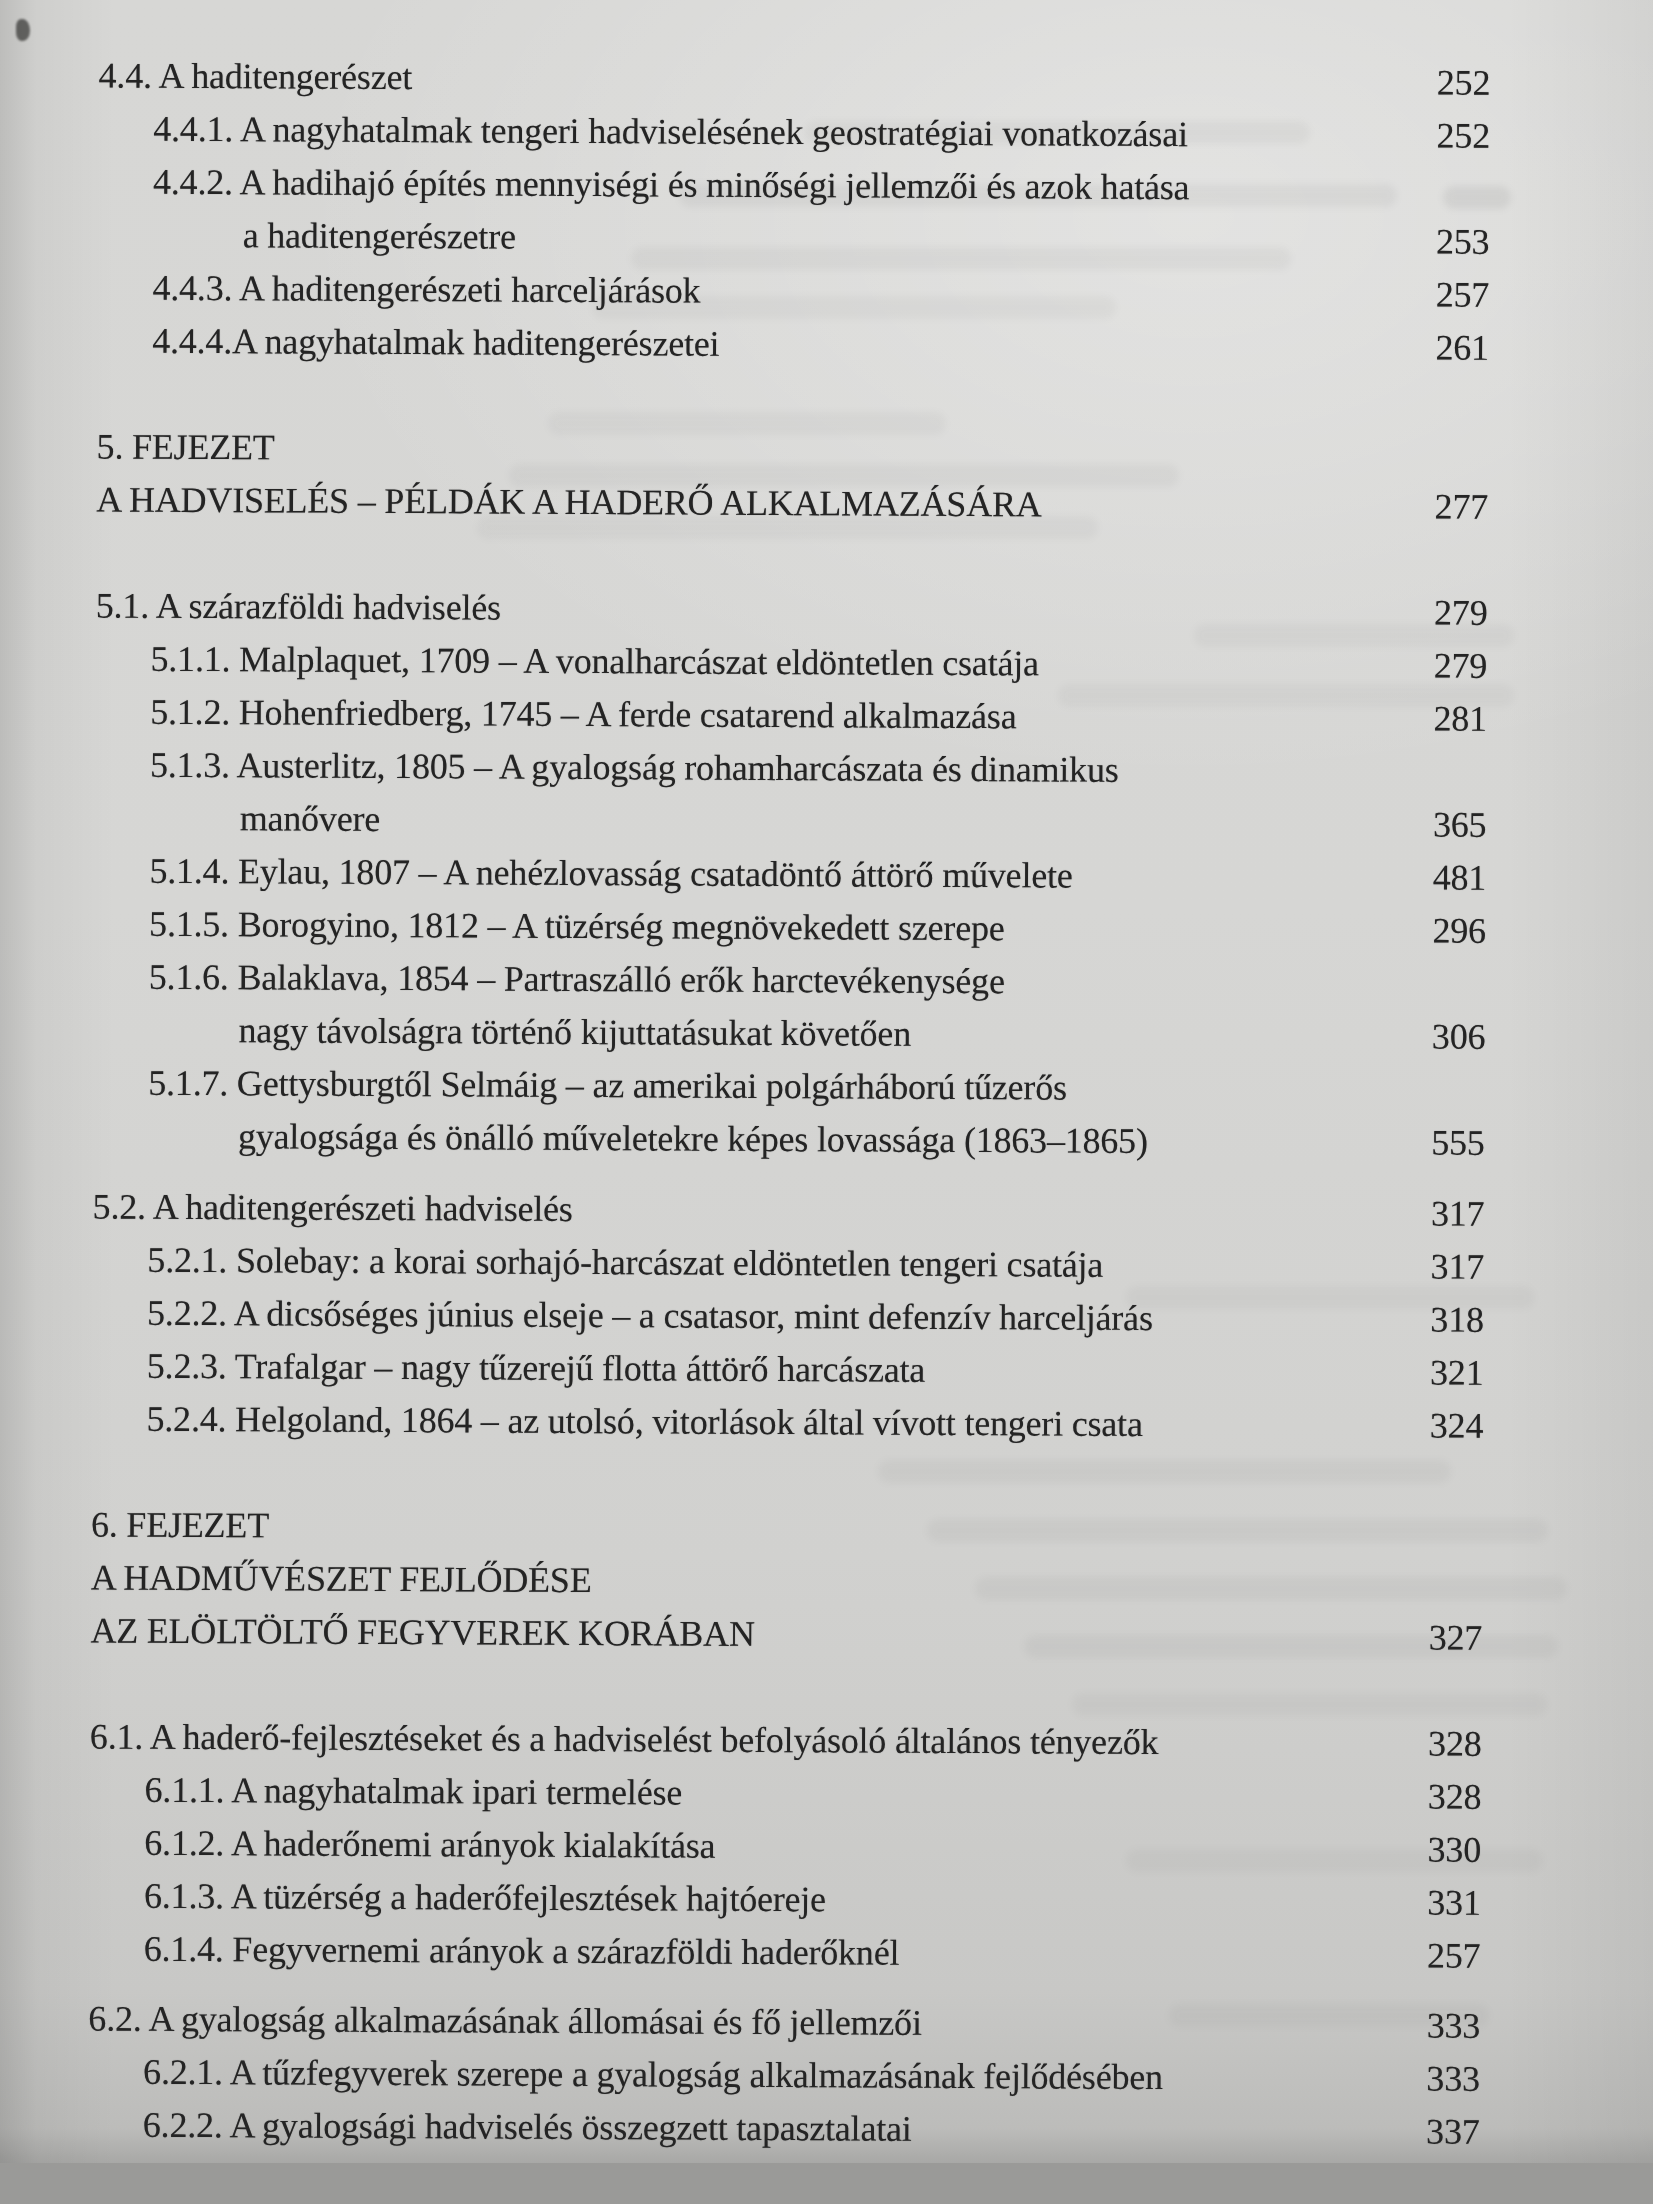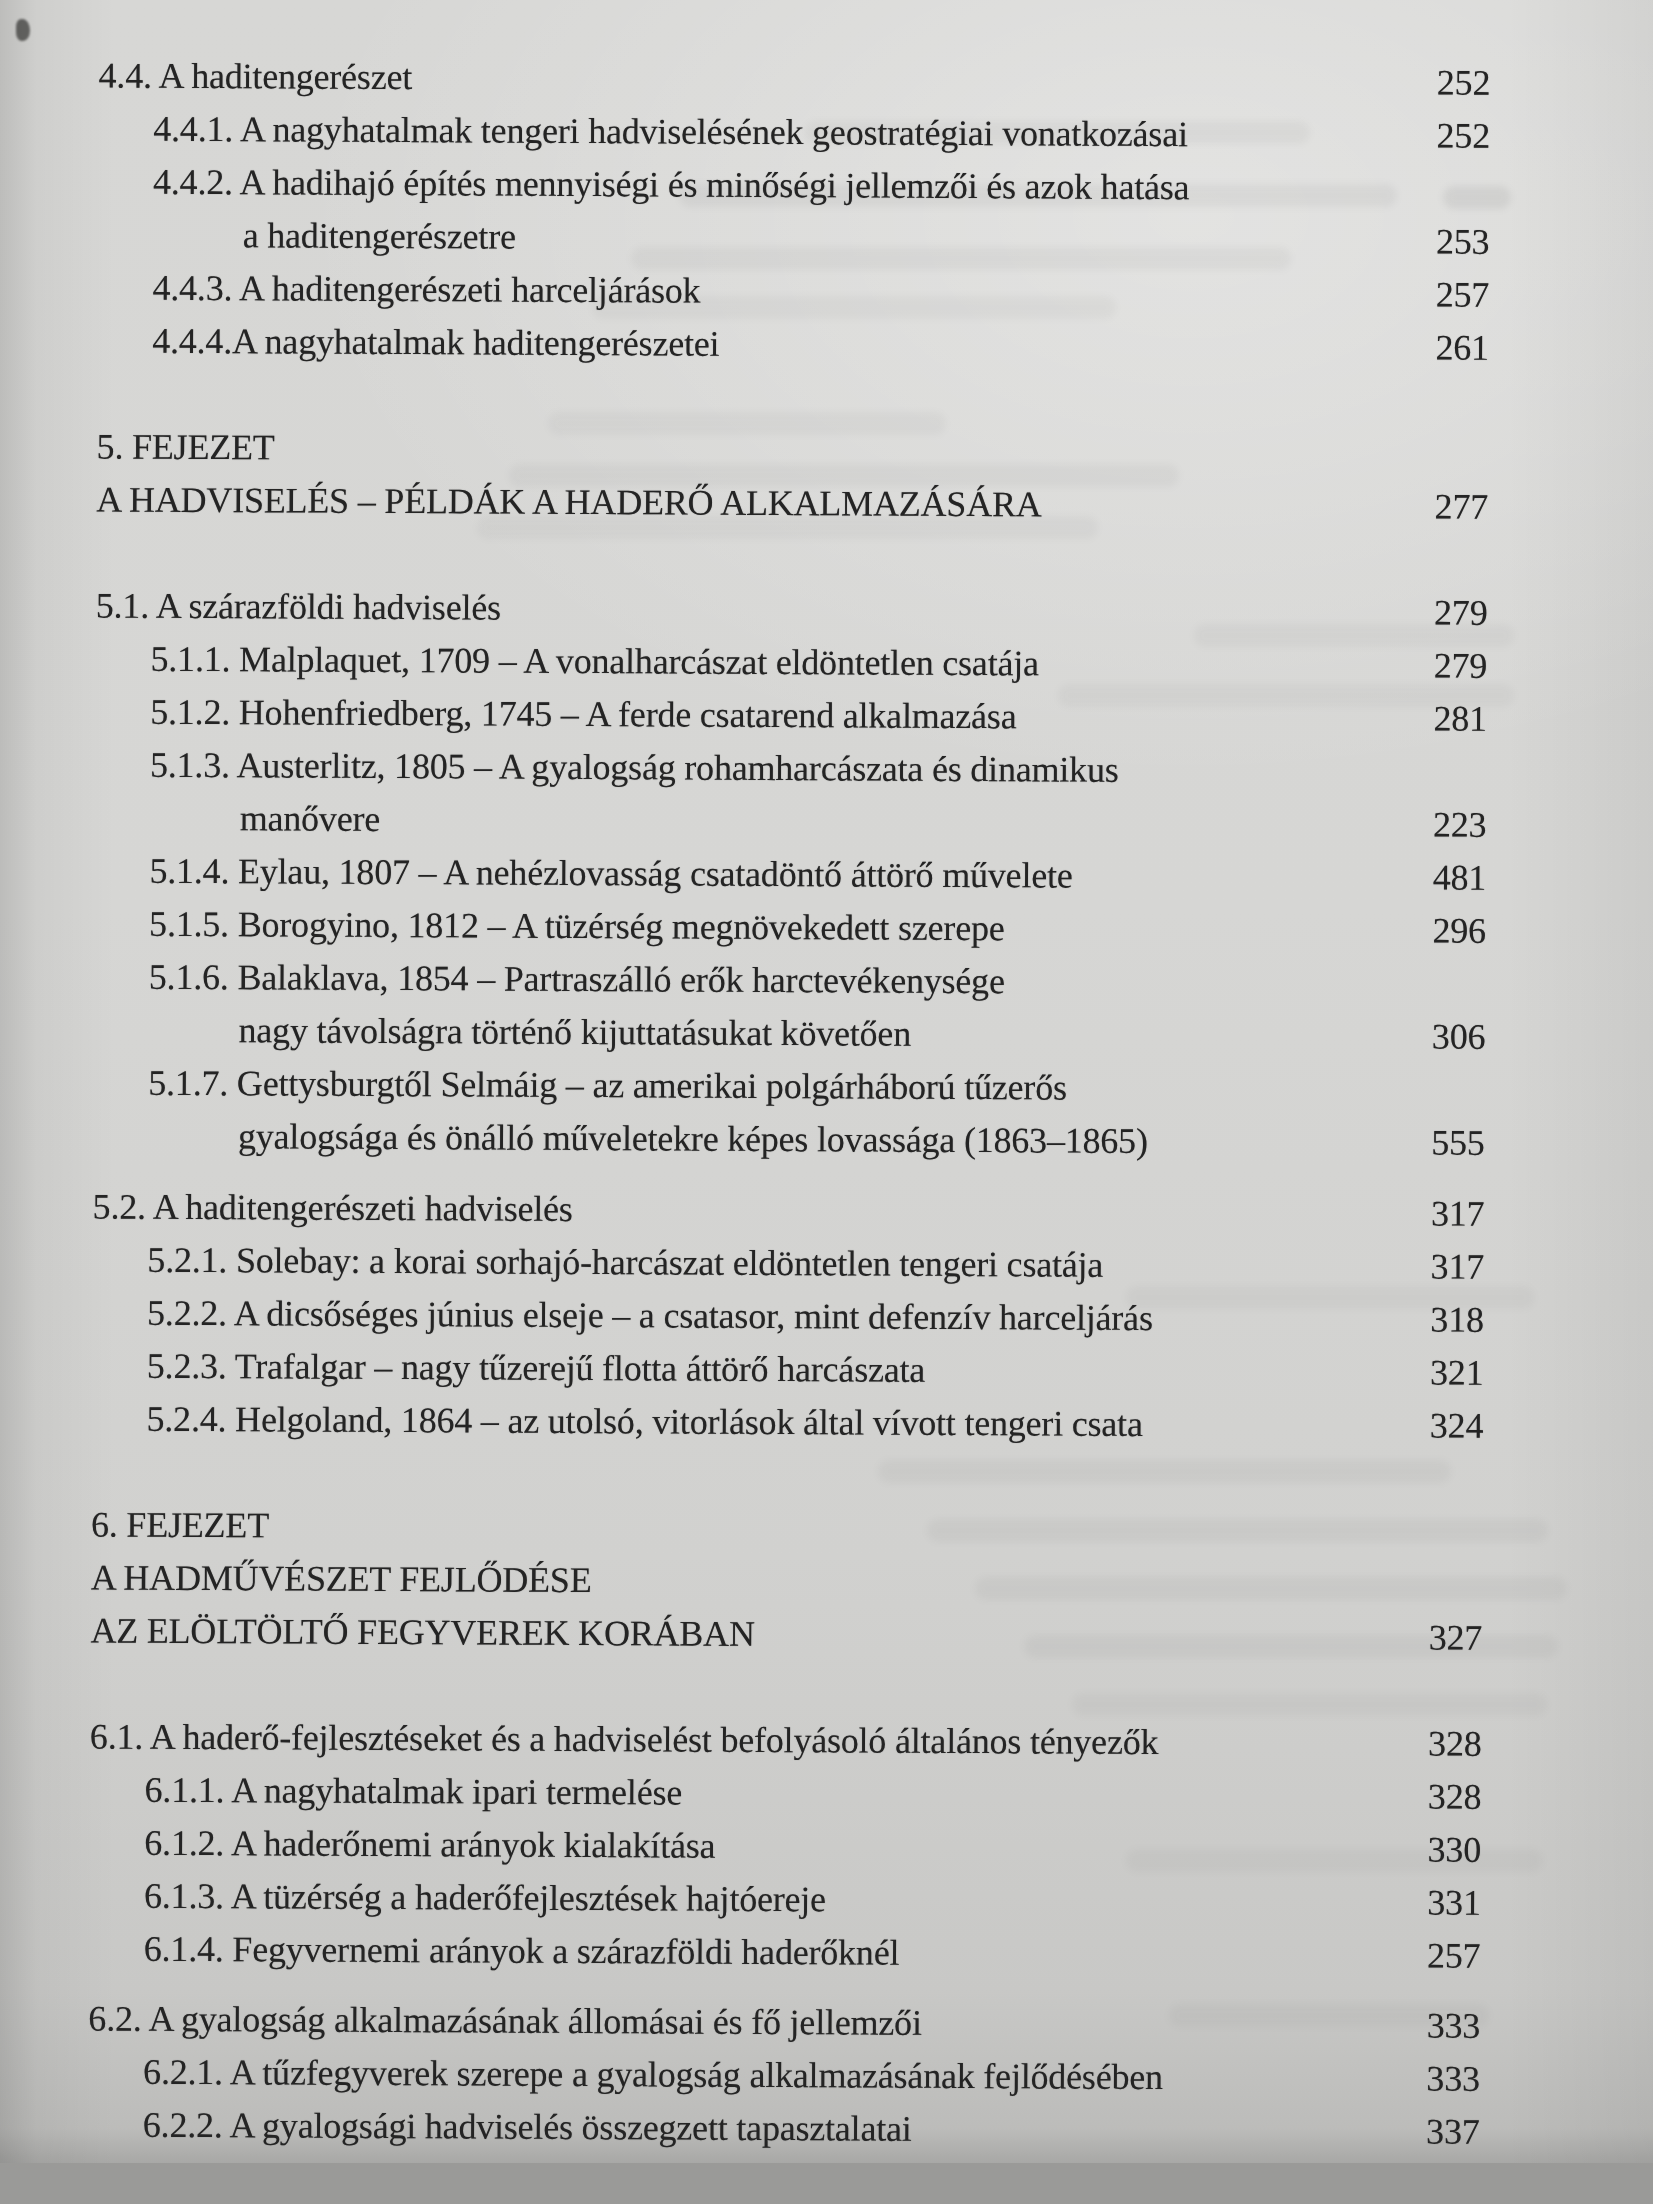--- a/index.html
+++ b/index.html
@@ -166,21 +166,21 @@
         <div class="label">
           <div class="line">5.1.2. Hohenfriedberg, 1745 – A ferde csatarend alkalmazása</div>
         </div>
         <div class="pagenum">281</div>
       </div>
       <div class="row subsection">
         <div class="label">
           <div class="line">5.1.3. Austerlitz, 1805 – A gyalogság rohamharcászata és dinamikus</div>
           <div class="line cont">manővere</div>
         </div>
-        <div class="pagenum">223</div>
+        <div class="pagenum">365</div>
       </div>
       <div class="row subsection">
         <div class="label">
           <div class="line">5.1.4. Eylau, 1807 – A nehézlovasság csatadöntő áttörő művelete</div>
         </div>
         <div class="pagenum">481</div>
       </div>
       <div class="row subsection">
         <div class="label">
           <div class="line">5.1.5. Borogyino, 1812 – A tüzérség megnövekedett szerepe</div>

